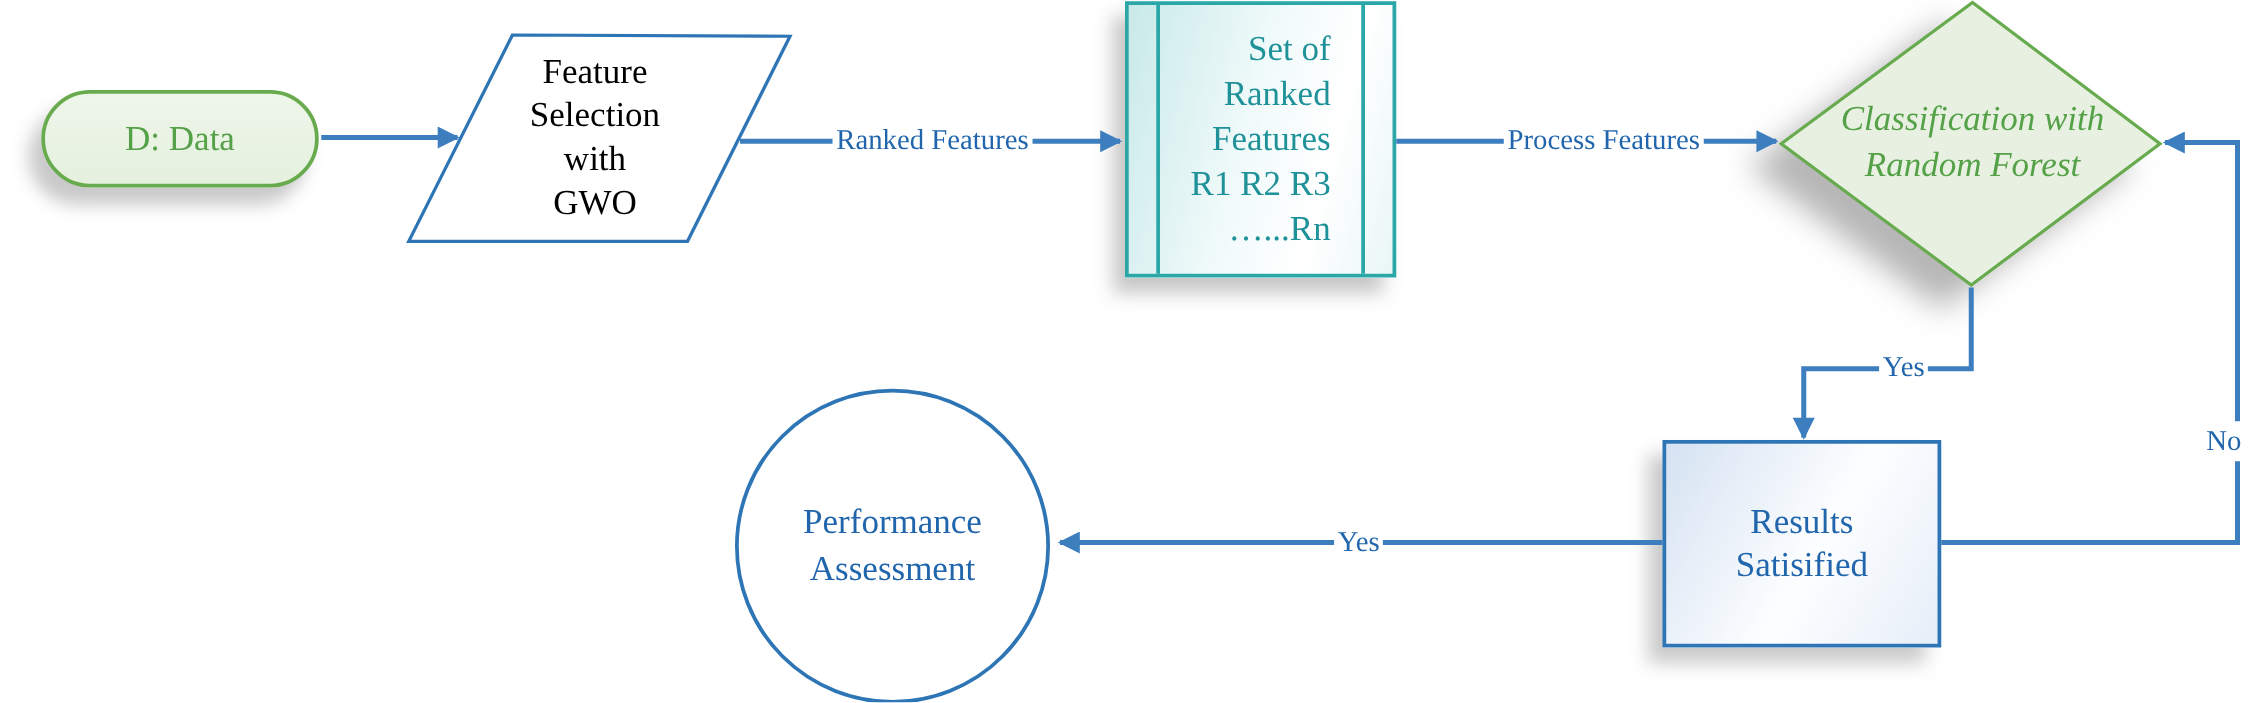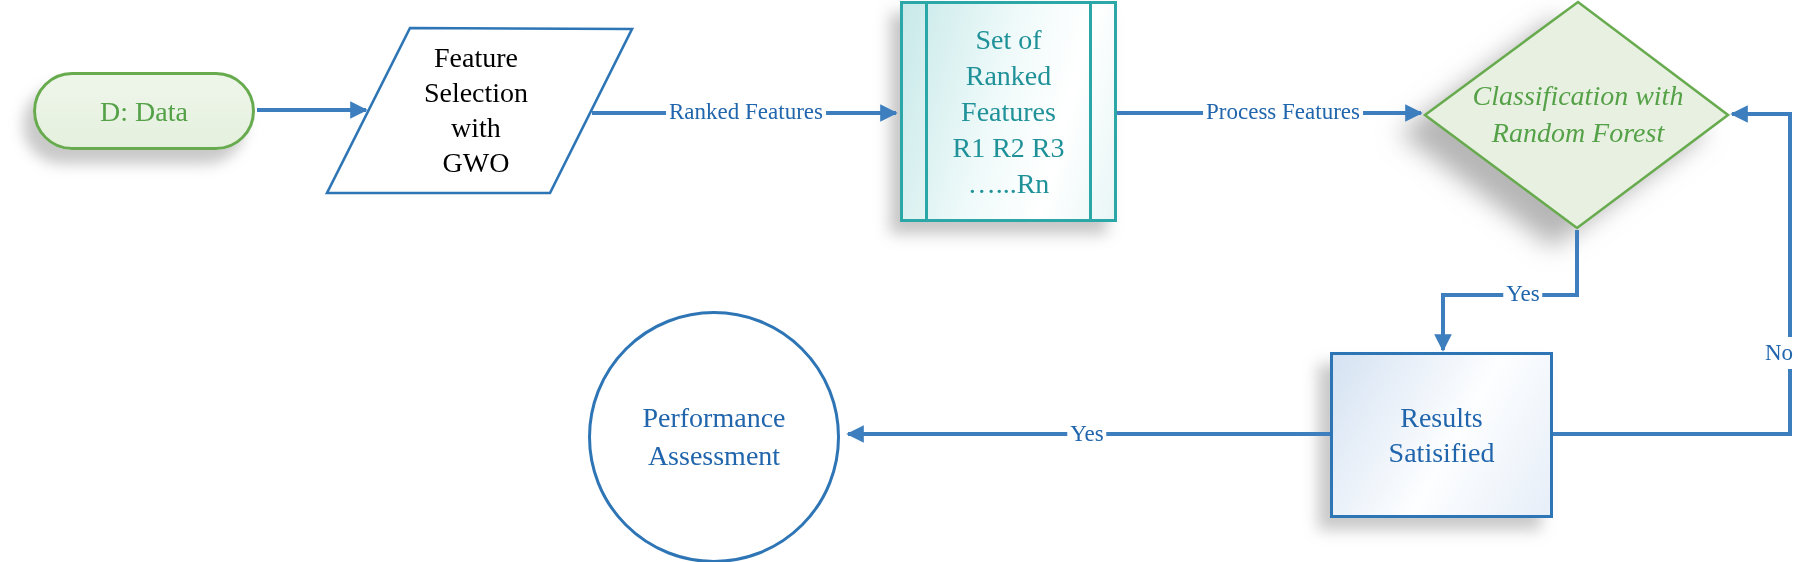--- a/index.html
+++ b/index.html
@@ -42,21 +42,21 @@
 
   .predefined{
     left:900px;top:1px;width:217px;height:221px;
     border:3px solid #2ba7a7;
     background:linear-gradient(105deg,#c8e9e9 0%,#f0fafa 45%,#ffffff 72%,#e9f6f6 100%);
     box-shadow:-10px 12px 14px rgba(120,120,120,.42);
   }
   .predefined .inner-line{position:absolute;top:0;bottom:0;width:3px;background:#2ba7a7;}
   .inner-line.left{left:22px;}
   .inner-line.right{right:22px;}
-  .predefined .node-label{color:#1f9198;line-height:36px;position:relative;z-index:1;}
+  .predefined .node-label{color:#1f9198;line-height:36px;position:relative;z-index:1;text-align:right;}
 
   .results-box{
     left:1330px;top:352px;width:223px;height:166px;
     border:3px solid #2e75b6;
     background:linear-gradient(120deg,#d5e2f2 0%,#fdfeff 55%,#e6eef8 100%);
     box-shadow:-12px 12px 14px rgba(120,120,120,.40);
   }
   .results-box .node-label{color:#2166ac;}
 
   .circle{

